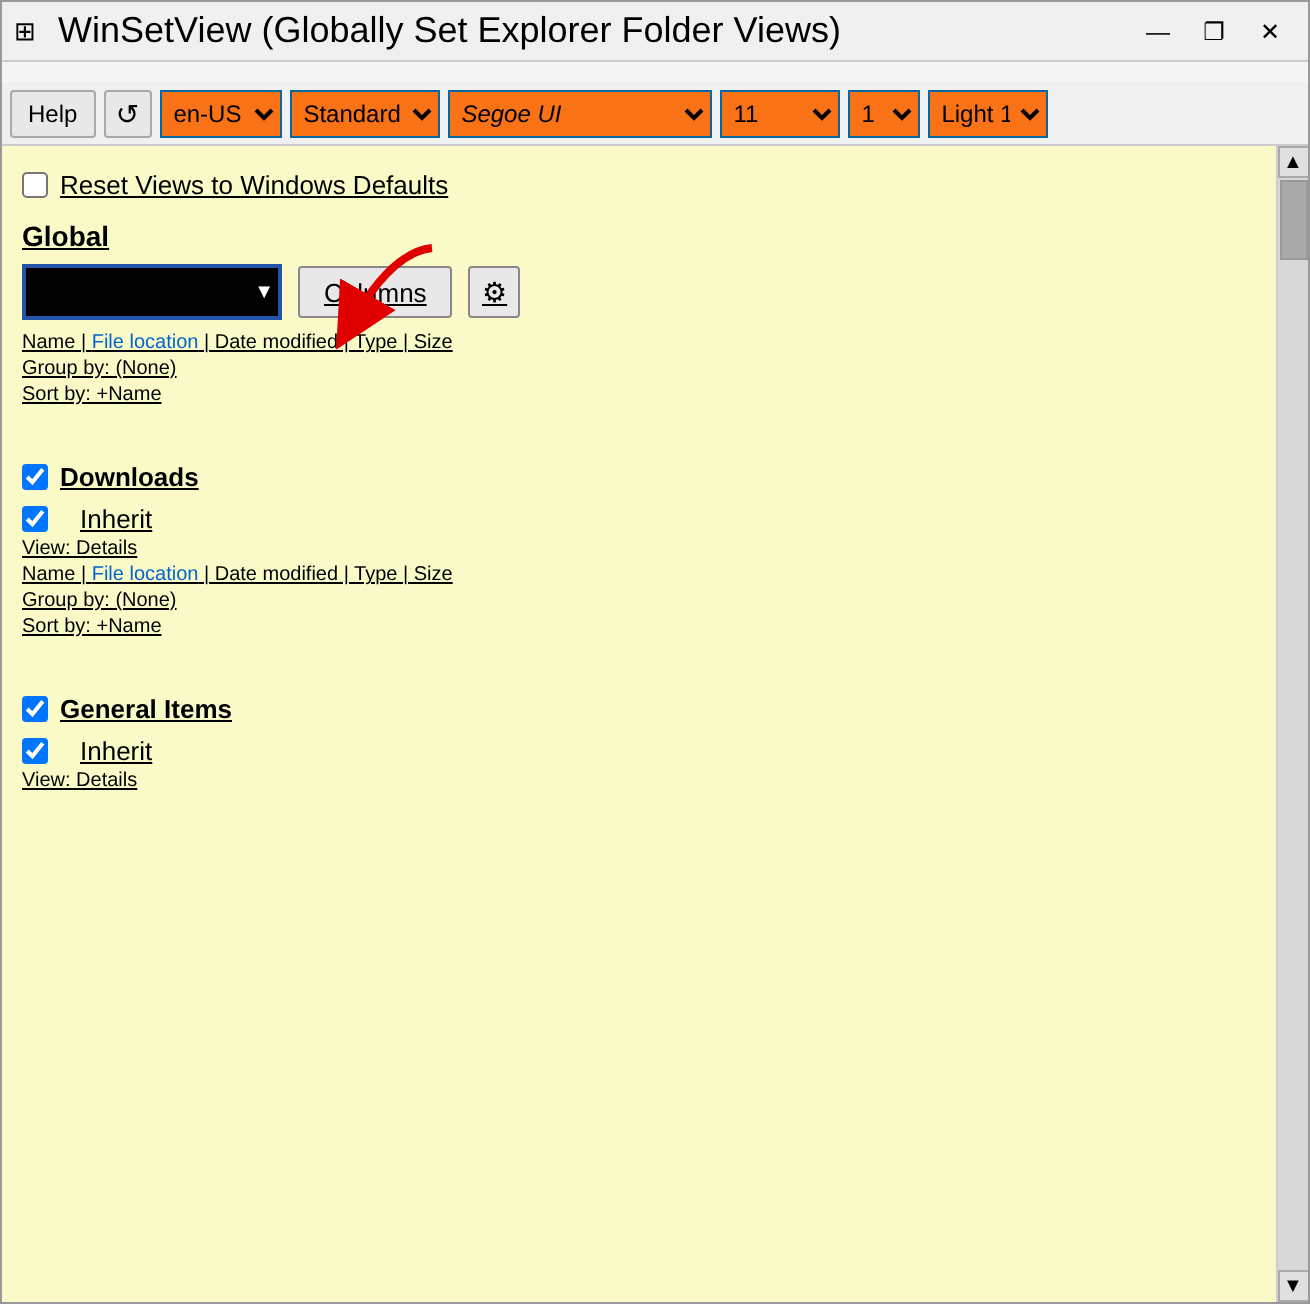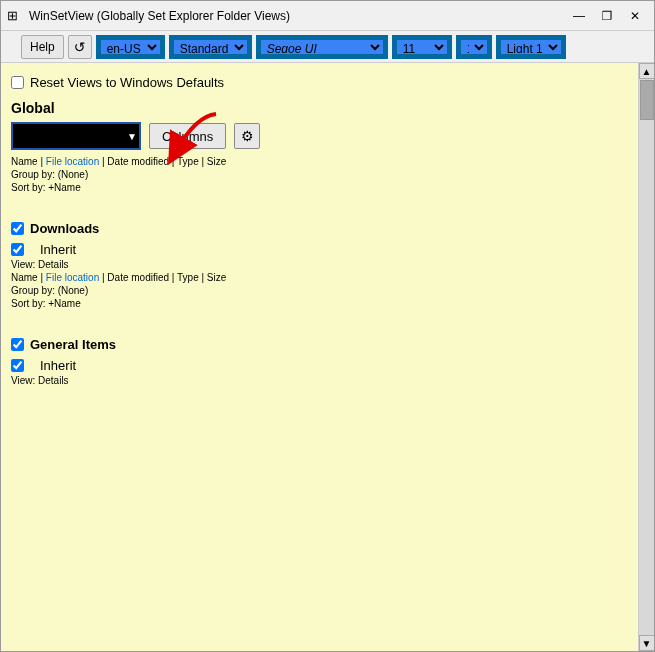--- a/index.html
+++ b/index.html
@@ -37,21 +37,21 @@
       align-items: center;
       gap: 6px;
     }
 
     .title-icon {
       width: 16px;
       height: 16px;
     }
 
     .title-text {
-      font-size: 12px;
+      font-size: 18px;
       color: #000;
     }
 
     .title-controls {
       display: flex;
       gap: 2px;
     }
 
     .title-btn {
       width: 26px;
@@ -63,39 +63,40 @@
       display: flex;
       align-items: center;
       justify-content: center;
     }
 
     .toolbar {
       background: #f0f0f0;
       border-bottom: 1px solid #ccc;
       display: flex;
       align-items: center;
-      padding: 3px 20px;
+      padding: 3px 4px;
       gap: 4px;
       height: 32px;
+      margin-top: 10px;
     }
 
     .toolbar-btn {
       padding: 2px 8px;
       height: 24px;
       border: 1px solid #aaa;
       background: #e8e8e8;
       cursor: pointer;
       font-size: 12px;
       border-radius: 2px;
     }
 
     .toolbar-select {
       height: 24px;
-      border: 5px solid #0369a1;
-      background: #3b82f6;
+      border: 1px solid #0369a1;
+      background: #f97316;
       font-size: 12px;
       cursor: pointer;
       padding: 1px 2px;
     }
 
     .toolbar-icon-btn {
       width: 24px;
       height: 24px;
       border: 1px solid #aaa;
       background: #e8e8e8;
@@ -111,20 +112,21 @@
       flex: 1;
       background: #fafac8;
       display: flex;
       overflow: hidden;
     }
 
     .main-panel {
       flex: 1;
       padding: 8px 10px;
       overflow-y: auto;
+      text-decoration: underline;
     }
 
     .scrollbar {
       width: 16px;
       background: #f0f0f0;
       border-left: 1px solid #ccc;
       display: flex;
       flex-direction: column;
       align-items: center;
     }
@@ -302,21 +304,21 @@
     </select>
     <select class="toolbar-select" style="width:132px;font-style:italic;">
       <option>Segoe UI</option>
     </select>
     <select class="toolbar-select" style="width:60px;">
       <option>11</option>
     </select>
     <select class="toolbar-select" style="width:36px;">
       <option>1</option>
     </select>
-    <select class="toolbar-select" style="width:70px;">
+    <select class="toolbar-select" style="width:60px;">
       <option>Light 1</option>
       <option>Light 2</option>
       <option>Dark 1</option>
     </select>
   </div>
 
   <div class="content-area">
     <div class="main-panel">
 
       <div class="reset-checkbox-row">

